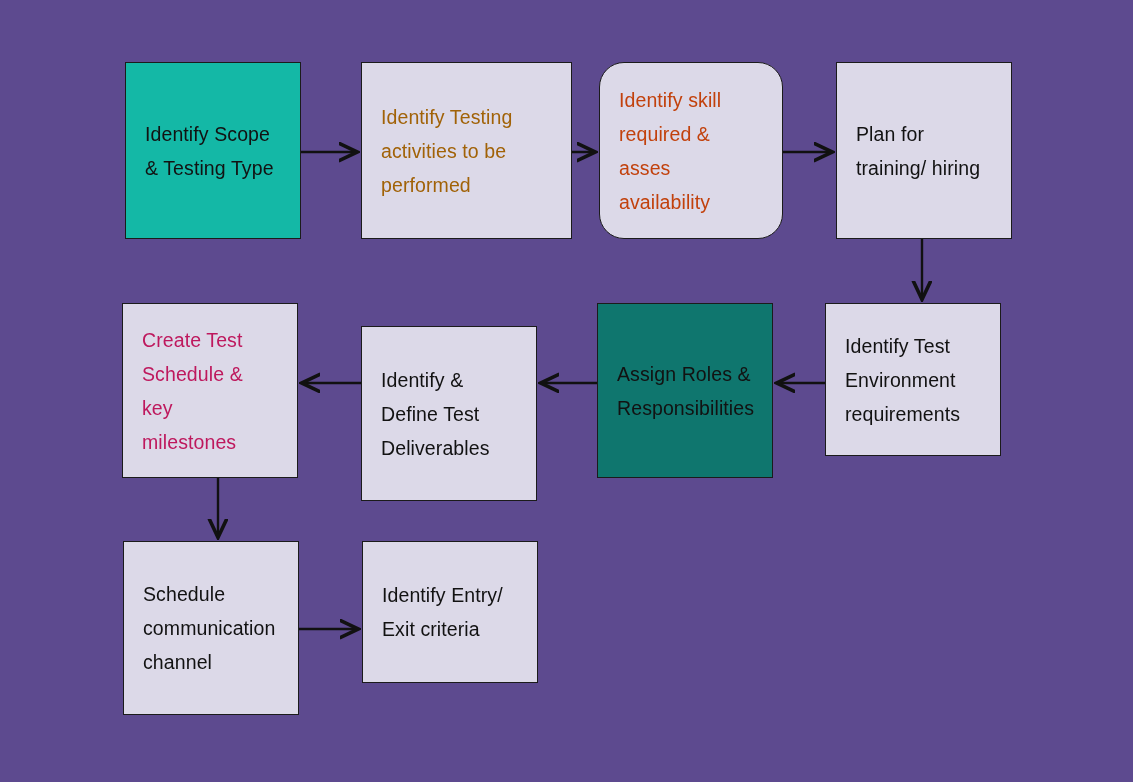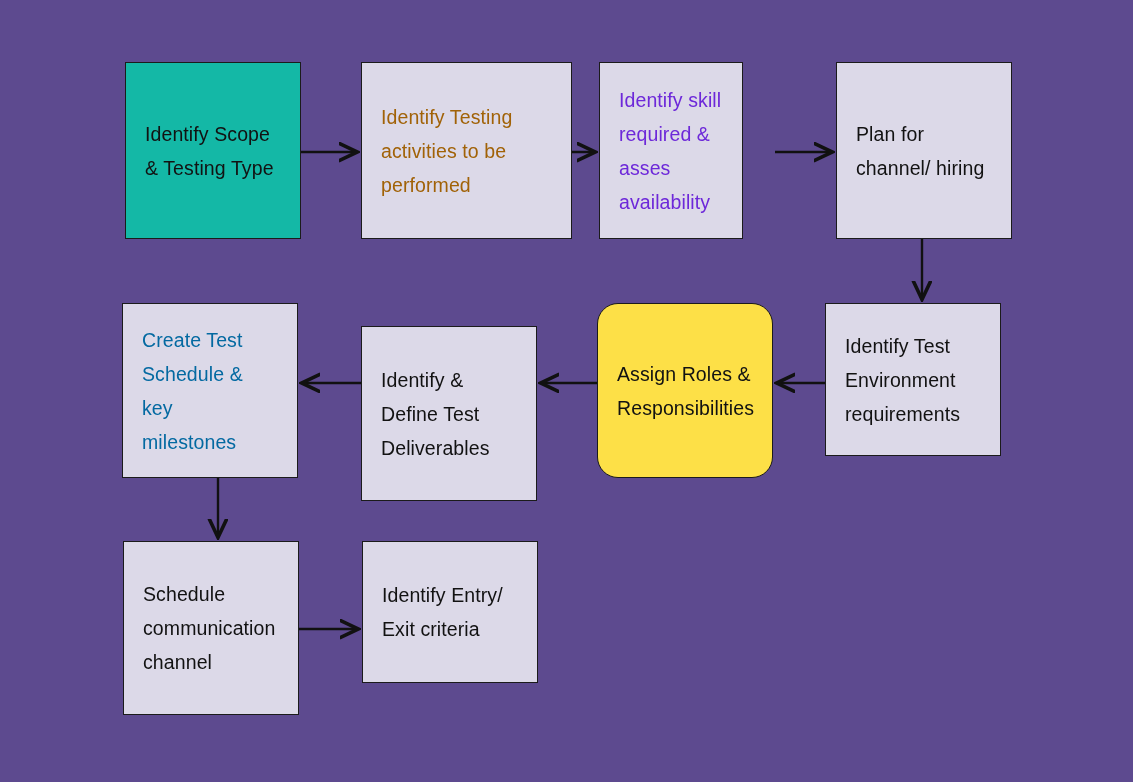--- a/index.html
+++ b/index.html
@@ -70,34 +70,34 @@
         <path d="M 218 478 L 218 537" marker-end="url(#arrowhead)" stroke="#111111"></path>
         <path d="M 299 629 L 358 629" marker-end="url(#arrowhead)" stroke="#111111"></path>
       </g>
   </svg>
   <div id="node-layer">
       <div class="node" style="left: 125px; top: 62px; width: 176px; height: 177px; background: #14b8a6; border-color: rgb(27, 27, 27); color: rgb(18, 18, 18);"><span class="label">Identify Scope
 &amp; Testing Type</span></div>
       <div class="node" style="left: 361px; top: 62px; width: 211px; height: 177px; background: rgb(220, 217, 232); border-color: rgb(27, 27, 27); color: #a16207;"><span class="label">Identify Testing
 activities to be
 performed</span></div>
-      <div class="node" style="left: 599px; top: 62px; width: 144px; height: 177px; background: rgb(220, 217, 232); border-color: rgb(27, 27, 27); color: #6d28d9;"><span class="label">Identify skill
+      <div class="node" style="left: 599px; top: 62px; width: 184px; height: 177px; background: rgb(220, 217, 232); border-color: rgb(27, 27, 27); color: #c2410c; border-radius: 25px;"><span class="label">Identify skill
 required &amp; asses
 availability</span></div>
       <div class="node" style="left: 836px; top: 62px; width: 176px; height: 177px; background: rgb(220, 217, 232); border-color: rgb(27, 27, 27); color: rgb(18, 18, 18);"><span class="label">Plan for
-channel/ hiring</span></div>
+training/ hiring</span></div>
       <div class="node" style="left: 825px; top: 303px; width: 176px; height: 153px; background: rgb(220, 217, 232); border-color: rgb(27, 27, 27); color: rgb(18, 18, 18);"><span class="label">Identify Test
 Environment
 requirements</span></div>
-      <div class="node" style="left: 597px; top: 303px; width: 176px; height: 175px; background: #fde047; border-color: rgb(27, 27, 27); color: rgb(18, 18, 18); border-radius: 21px;"><span class="label">Assign Roles &amp;
+      <div class="node" style="left: 597px; top: 303px; width: 176px; height: 175px; background: #0f766e; border-color: rgb(27, 27, 27); color: rgb(18, 18, 18);"><span class="label">Assign Roles &amp;
 Responsibilities</span></div>
       <div class="node" style="left: 361px; top: 303px; width: 176px; height: 175px; background: rgb(220, 217, 232); border-color: rgb(27, 27, 27); color: rgb(18, 18, 18); margin-top: 23px;"><span class="label">Identify &amp;
 Define Test
 Deliverables</span></div>
-      <div class="node" style="left: 122px; top: 303px; width: 176px; height: 175px; background: rgb(220, 217, 232); border-color: rgb(27, 27, 27); color: #0369a1;"><span class="label">Create Test
+      <div class="node" style="left: 122px; top: 303px; width: 176px; height: 175px; background: rgb(220, 217, 232); border-color: rgb(27, 27, 27); color: #be185d;"><span class="label">Create Test
 Schedule &amp; key
 milestones</span></div>
       <div class="node" style="left: 123px; top: 541px; width: 176px; height: 174px; background: rgb(220, 217, 232); border-color: rgb(27, 27, 27); color: rgb(18, 18, 18);"><span class="label">Schedule
 communication
 channel</span></div>
       <div class="node" style="left: 362px; top: 541px; width: 176px; height: 142px; background: rgb(220, 217, 232); border-color: rgb(27, 27, 27); color: rgb(18, 18, 18);"><span class="label">Identify Entry/
 Exit criteria</span></div>
     </div>
 </div>
 

